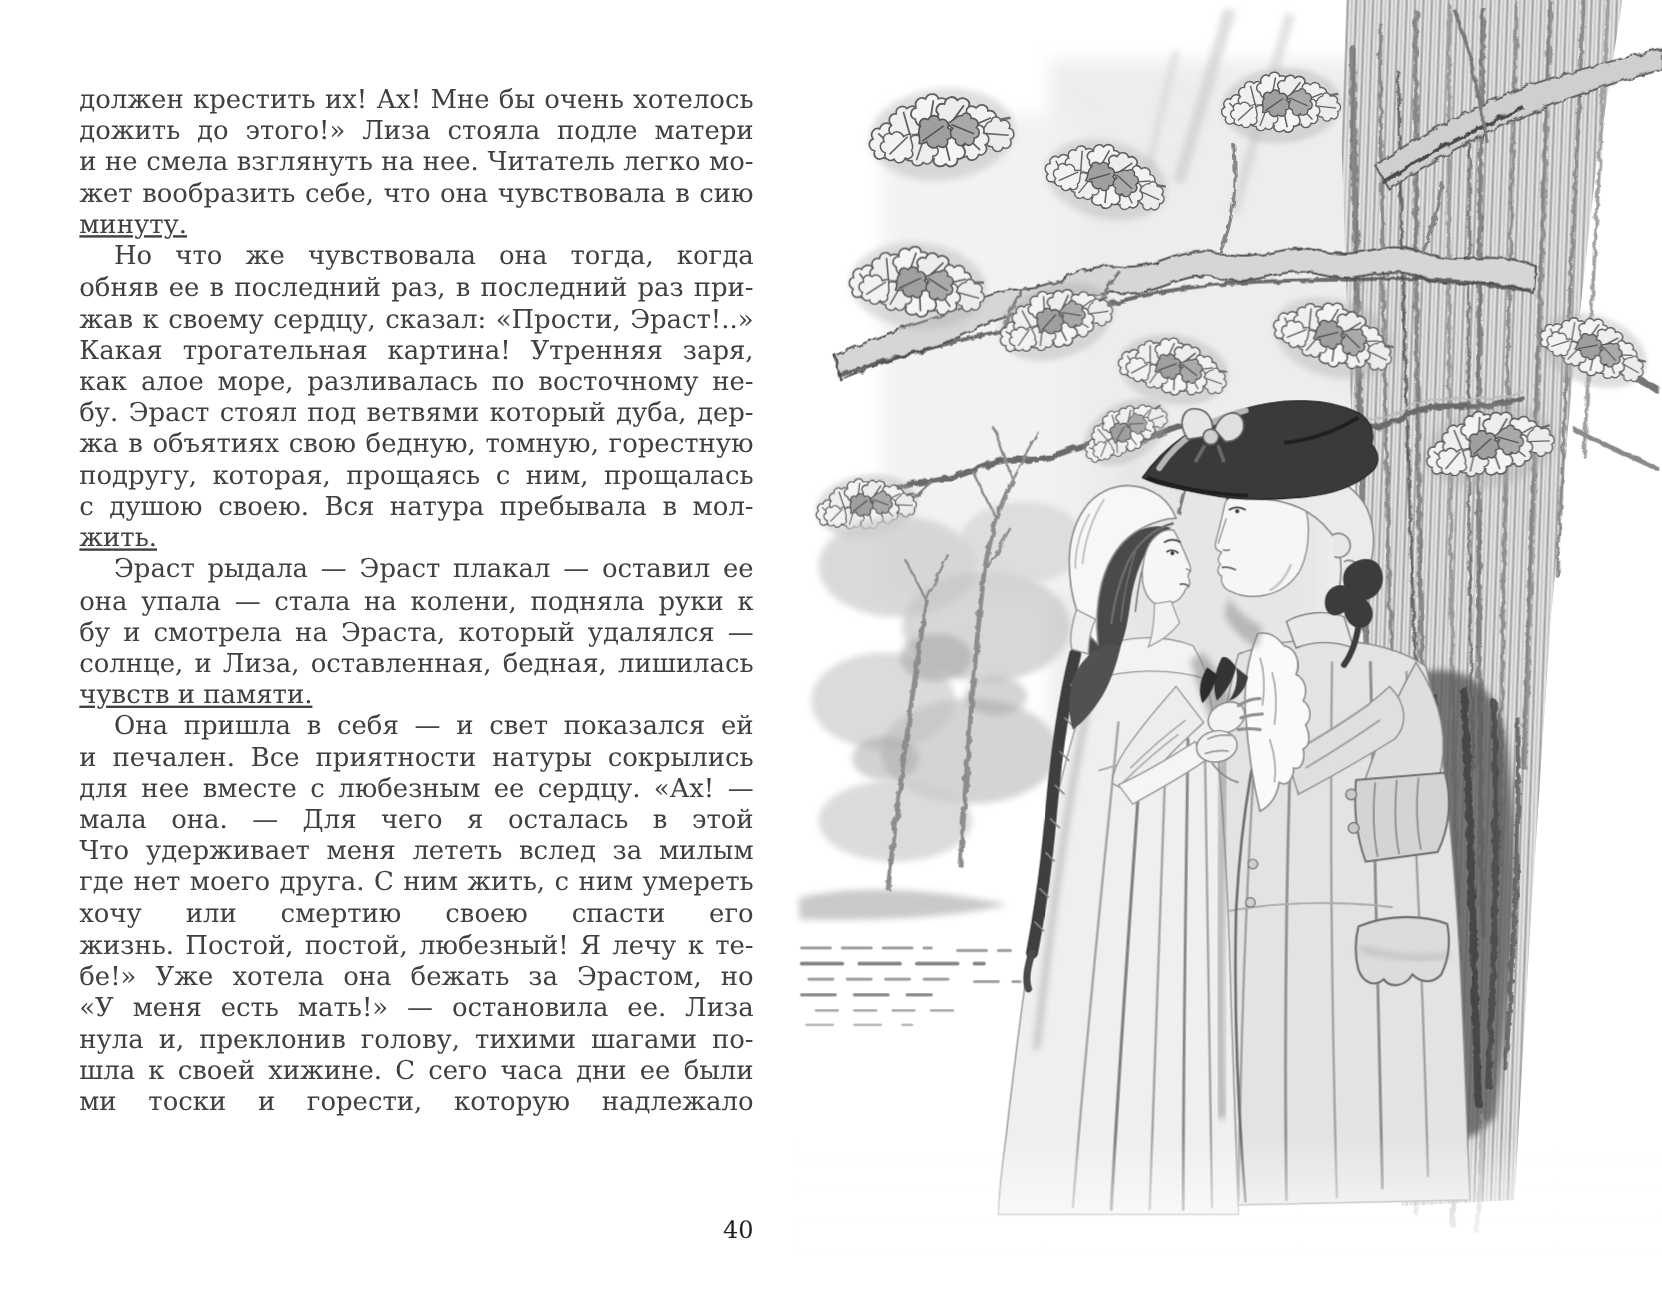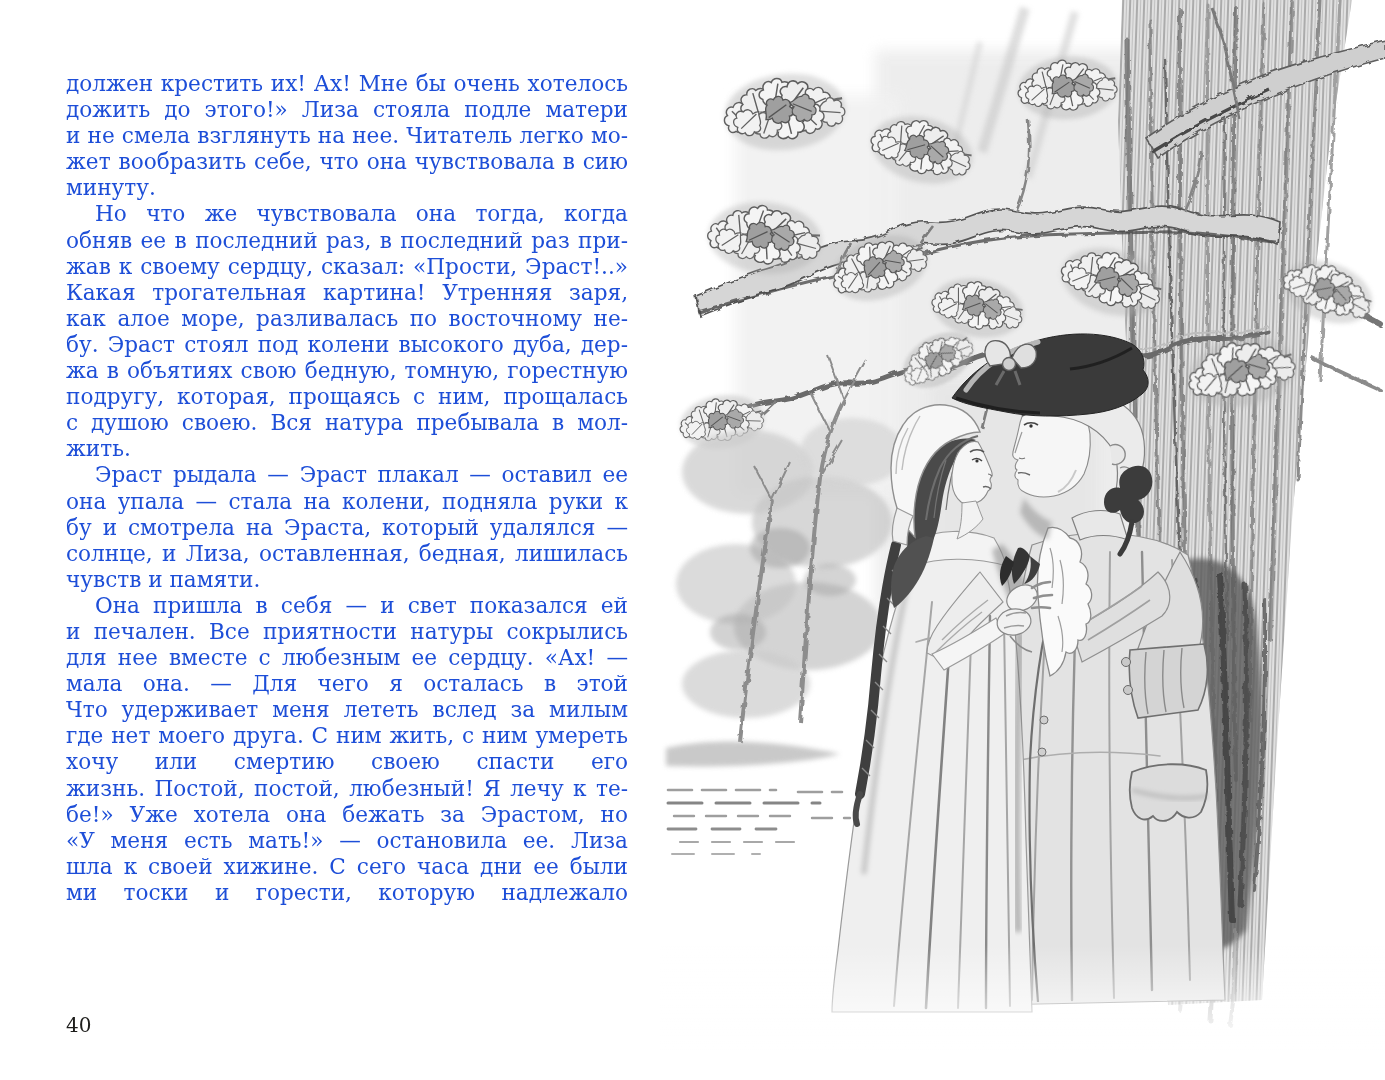--- a/index.html
+++ b/index.html
@@ -7,34 +7,34 @@
     width:1385px;height:1080px;position:relative;overflow:hidden;
     background:#ffffff;
     font-family:"DejaVu Serif","Liberation Serif",serif;
   }
   .spread{position:absolute;inset:0;}
   .page{position:absolute;top:0;bottom:0;}
   .page-left{left:0;width:660px;}
   .page-right{left:660px;width:725px;}
   .text-column{
     position:absolute;left:66px;top:71px;width:562px;
-    font-size:21.6px;line-height:26.1px;color:#1d4ed8;
+    font-size:21.6px;line-height:26.1px;color:#404040;
     -webkit-font-smoothing:antialiased;
   }
   .para{margin:0;padding:0;}
   .line{
     text-align:justify;
     text-align-last:justify;
     height:26.1px;overflow:hidden;
   }
   .line.ind{text-indent:29px;}
-  .line.short{text-align-last:left;}
+  .line.short{text-align-last:left;text-decoration:underline;}
   .page-number{
     position:absolute;left:66px;top:1013px;width:562px;
-    text-align:left;font-size:20px;color:#1d1d1b;
+    text-align:right;font-size:20px;color:#1d1d1b;
   }
   svg.illus{position:absolute;left:0;top:0;}
 </style>
 </head>
 <body>
 
 <div class="spread">
 
   <div class="page page-left">
     <div class="text-column">
@@ -44,21 +44,21 @@
           <div class="line">и не смела взглянуть на нее. Читатель легко мо-</div>
           <div class="line">жет вообразить себе, что она чувствовала в сию</div>
           <div class="line short">минуту.</div>
         </div>
         <div class="para">
           <div class="line ind">Но что же чувствовала она тогда, когда Эраст,</div>
           <div class="line">обняв ее в последний раз, в последний раз при-</div>
           <div class="line">жав к своему сердцу, сказал: «Прости, Эраст!..»</div>
           <div class="line">Какая трогательная картина! Утренняя заря,</div>
           <div class="line">как алое море, разливалась по восточному не-</div>
-          <div class="line">бу. Эраст стоял под колени высокого дуба, дер-</div>
+          <div class="line">бу. Эраст стоял под ветвями который дуба, дер-</div>
           <div class="line">жа в объятиях свою бедную, томную, горестную</div>
           <div class="line">подругу, которая, прощаясь с ним, прощалась</div>
           <div class="line">с душою своею. Вся натура пребывала в мол-</div>
           <div class="line short">жить.</div>
         </div>
         <div class="para">
           <div class="line ind">Эраст рыдала — Эраст плакал — оставил ее —</div>
           <div class="line">она упала — стала на колени, подняла руки к не-</div>
           <div class="line">бу и смотрела на Эраста, который удалялся — да-</div>
           <div class="line">солнце, и Лиза, оставленная, бедная, лишилась</div>
@@ -68,20 +68,21 @@
           <div class="line ind">Она пришла в себя — и свет показался ей уныл</div>
           <div class="line">и печален. Все приятности натуры сокрылись</div>
           <div class="line">для нее вместе с любезным ее сердцу. «Ах! — ду-</div>
           <div class="line">мала она. — Для чего я осталась в этой пустыне?</div>
           <div class="line">Что удерживает меня лететь вслед за милым Эра-</div>
           <div class="line">где нет моего друга. С ним жить, с ним умереть</div>
           <div class="line">хочу или смертию своею спасти его драгоценную</div>
           <div class="line">жизнь. Постой, постой, любезный! Я лечу к те-</div>
           <div class="line">бе!» Уже хотела она бежать за Эрастом, но мысль:</div>
           <div class="line">«У меня есть мать!» — остановила ее. Лиза вздох-</div>
+          <div class="line">нула и, преклонив голову, тихими шагами по-</div>
           <div class="line">шла к своей хижине. С сего часа дни ее были дня-</div>
           <div class="line">ми тоски и горести, которую надлежало скрывать</div>
         </div>
       </div>
     <div class="page-number">40</div>
   </div>
 
   <div class="page page-right">
     <svg class="illus" width="725" height="1080" viewBox="-20 0 725 1080" xmlns="http://www.w3.org/2000/svg">
       <defs>

